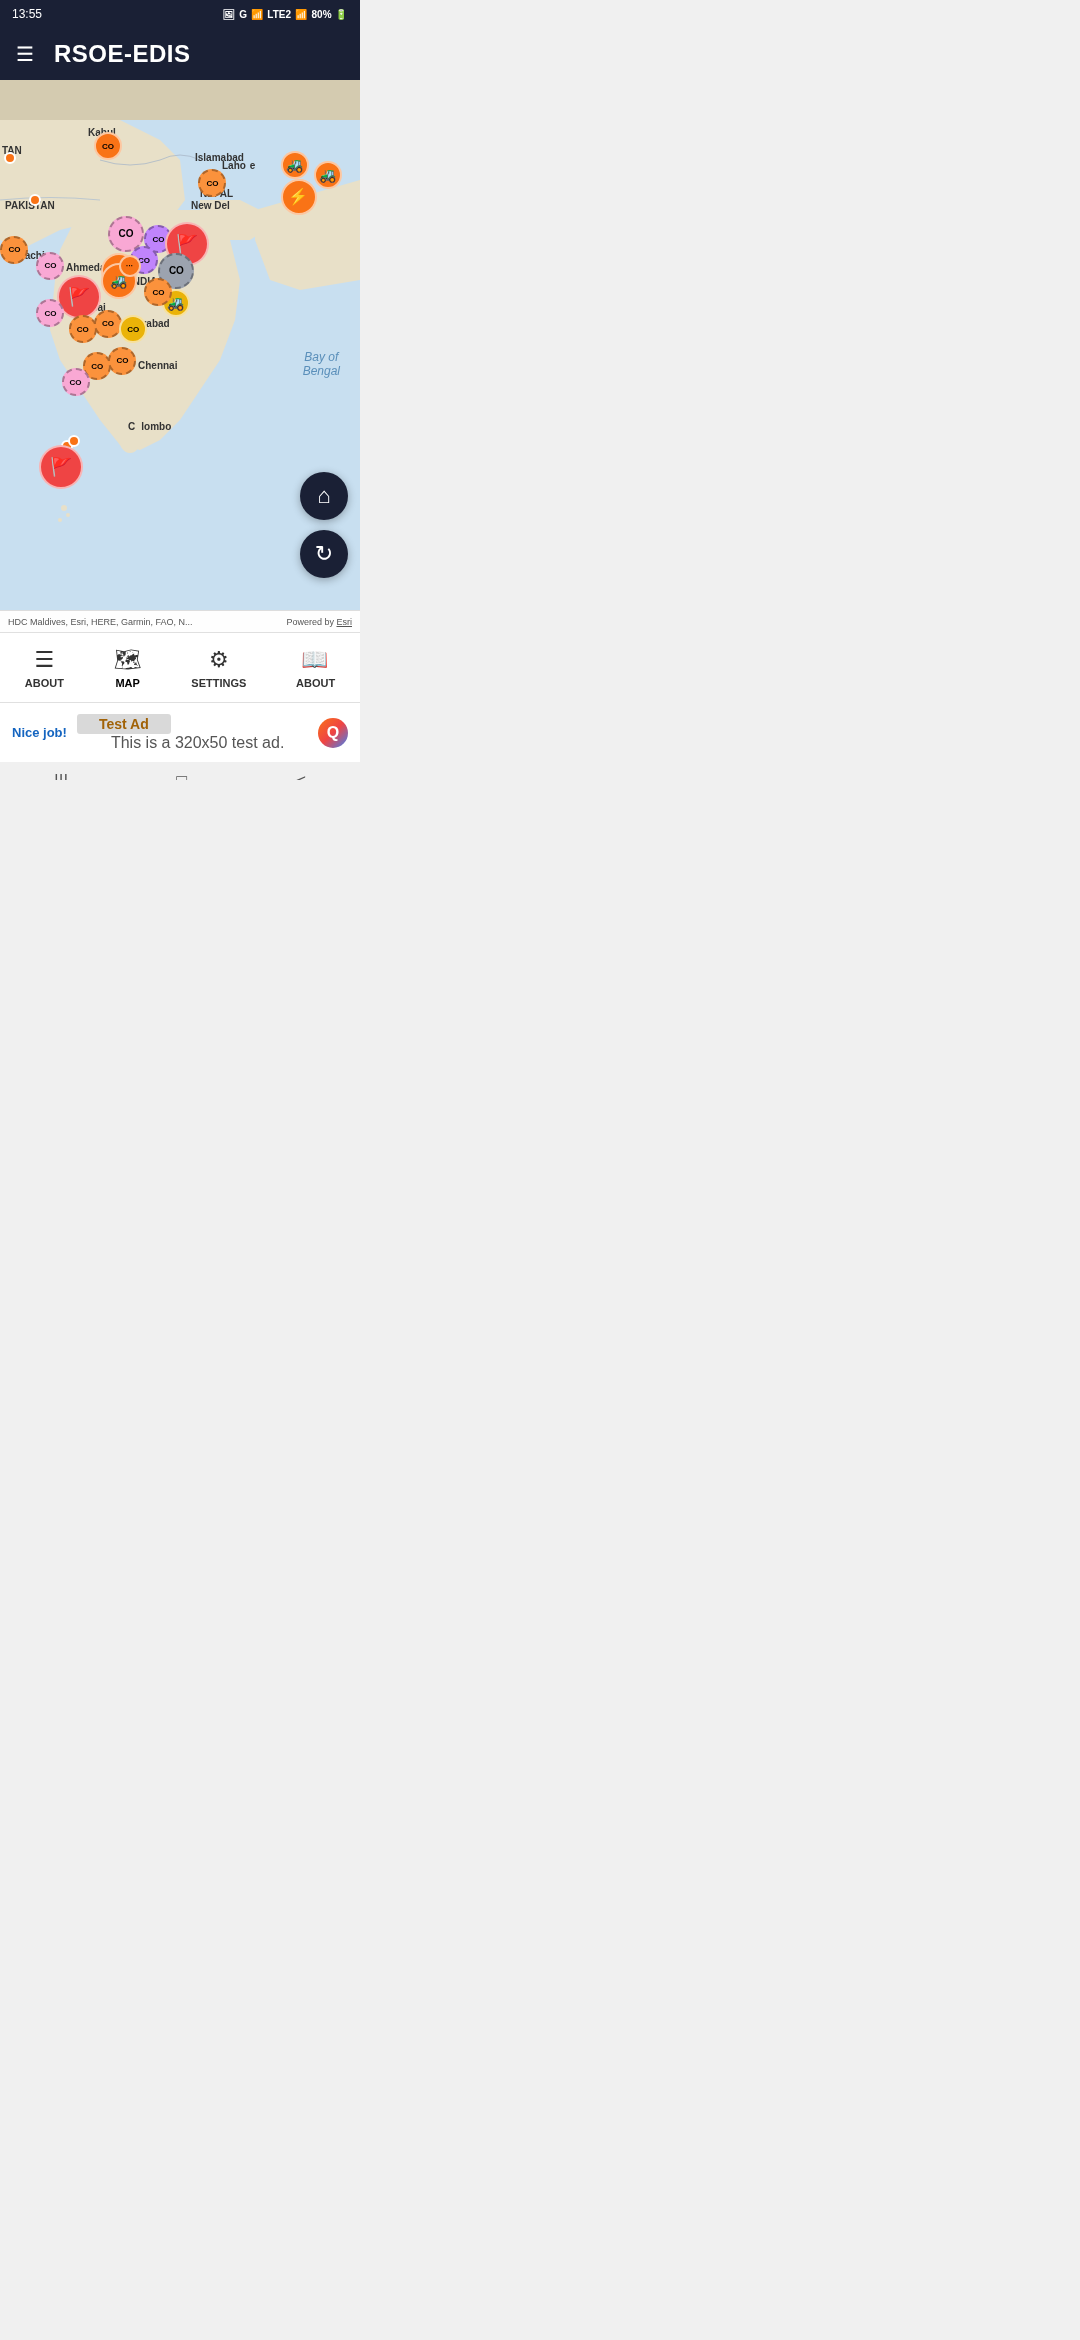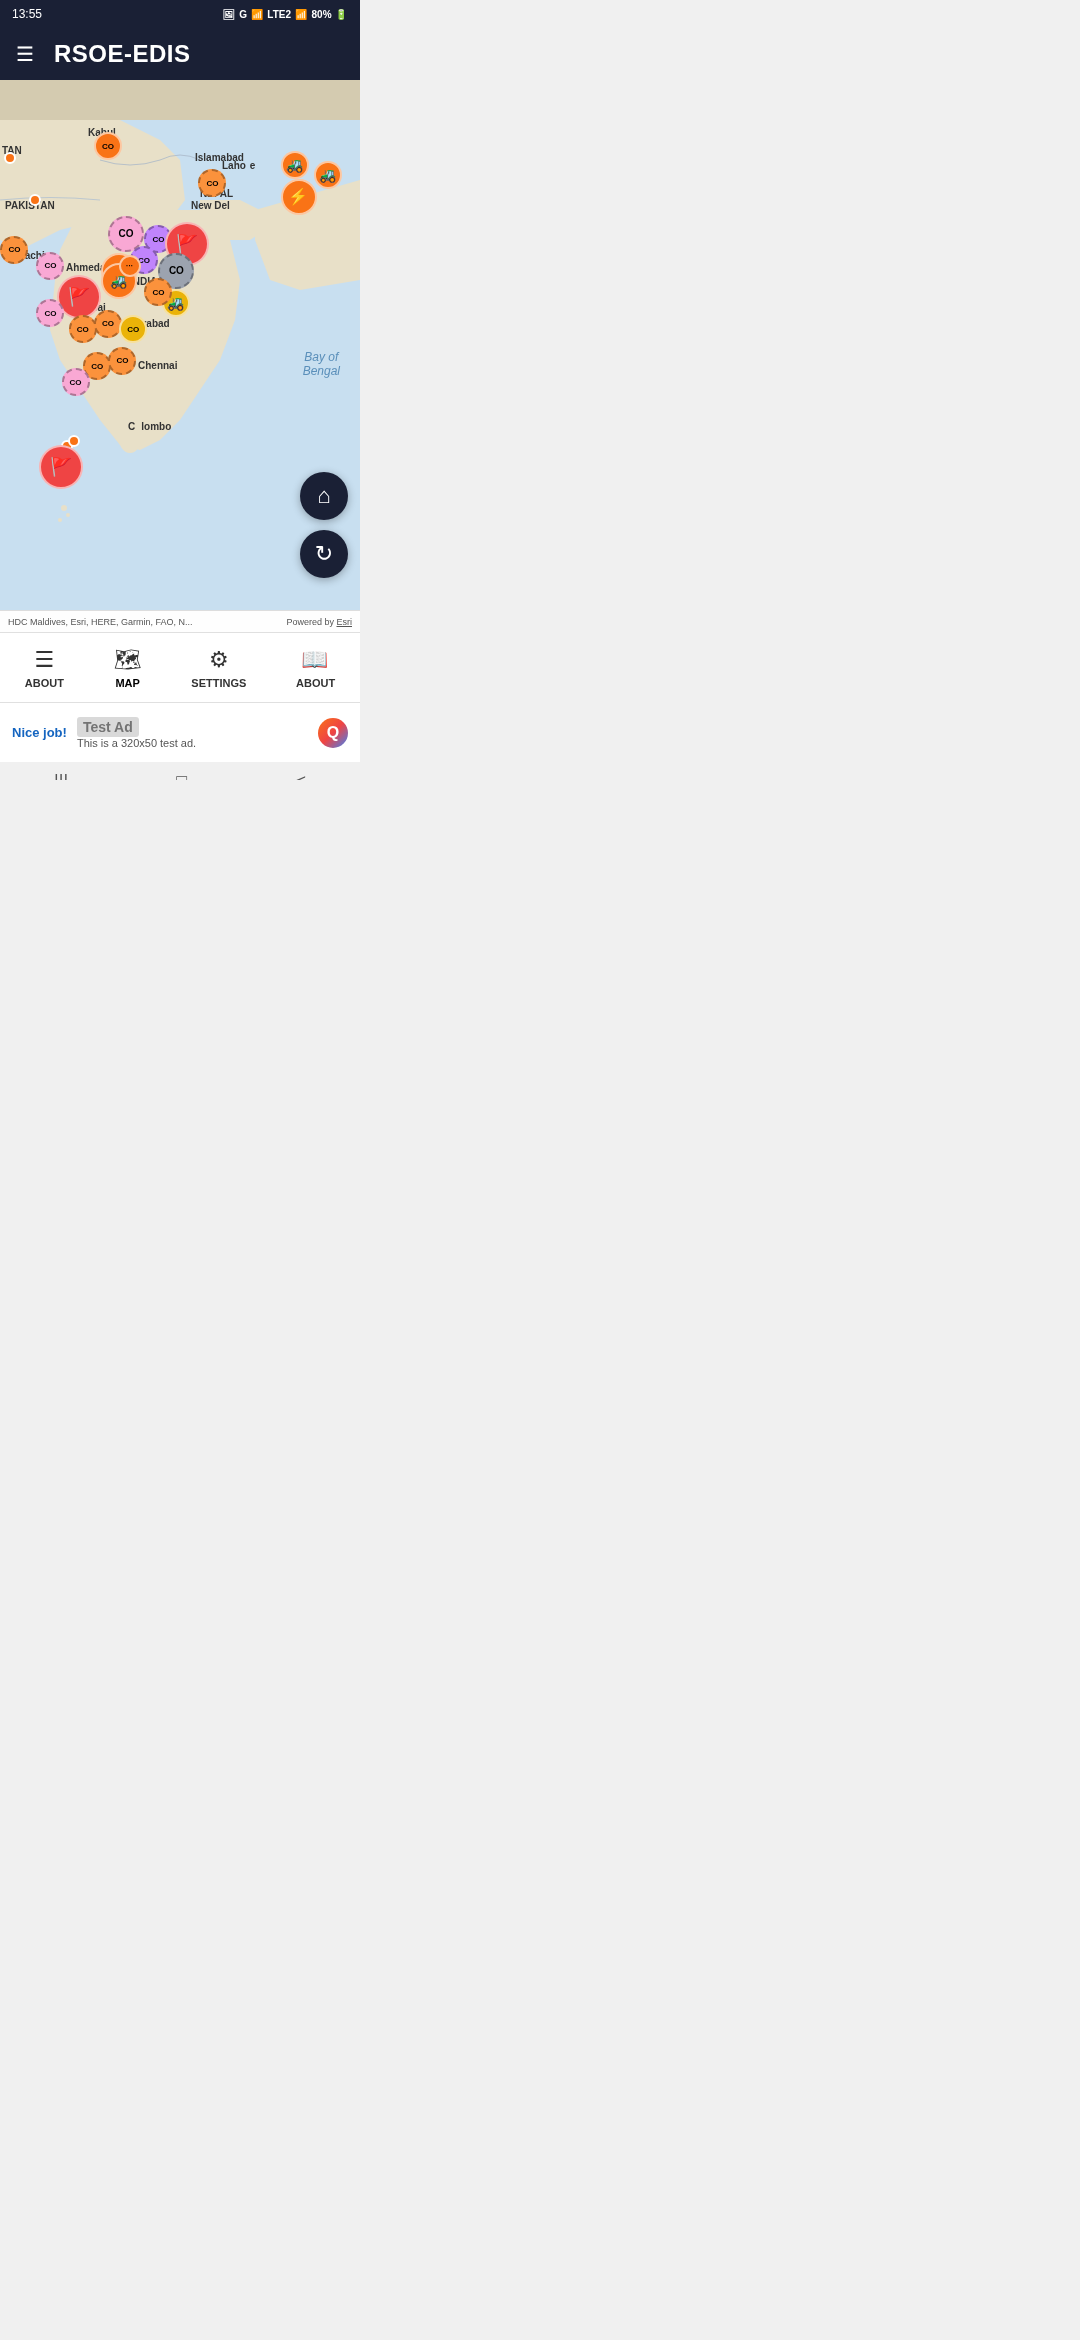--- a/index.html
+++ b/index.html
@@ -115,22 +115,22 @@
       background: white;
       height: 60px;
       display: flex;
       align-items: center;
       padding: 0 12px;
       gap: 10px;
       border-top: 1px solid #e0e0e0;
     }
     .ad-nice-job { color: #1565c0; font-weight: 700; font-size: 13px; }
     .ad-text { flex: 1; }
-    .ad-title { font-size: 14px; font-weight: 600; color: #737373; background: rgba(0,0,0,0.15); padding: 2px 6px; border-radius: 3px; display: inline-block; }
-    .ad-sub { font-size: 11px; color: #555; }
+    .ad-title { font-size: 14px; font-weight: 600; color: #a16207; background: rgba(0,0,0,0.15); padding: 2px 22px; border-radius: 3px; display: inline-block; }
+    .ad-sub { font-size: 16px; color: #555; margin-left: 34px; }
     .ad-logo {
       width: 30px; height: 30px;
       border-radius: 50%;
       background: linear-gradient(135deg, #f97316, #ef4444, #3b82f6);
       display: flex; align-items: center; justify-content: center;
       font-size: 16px; font-weight: 900; color: white;
     }
 
     
     .system-nav {

